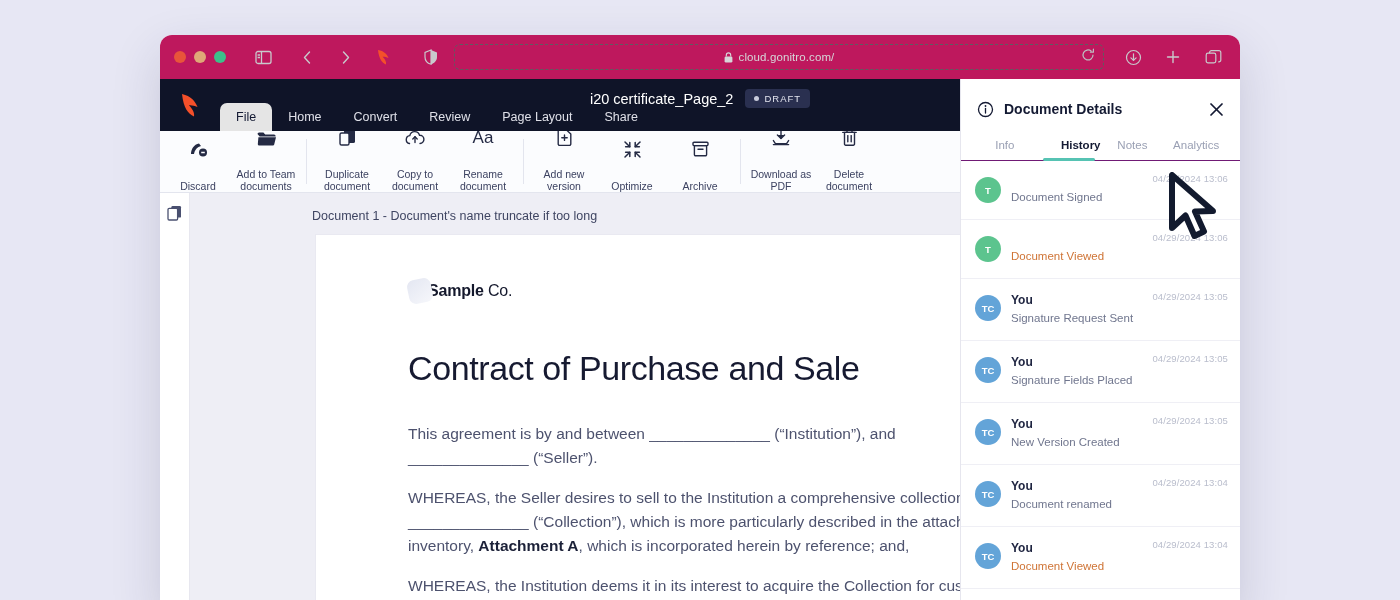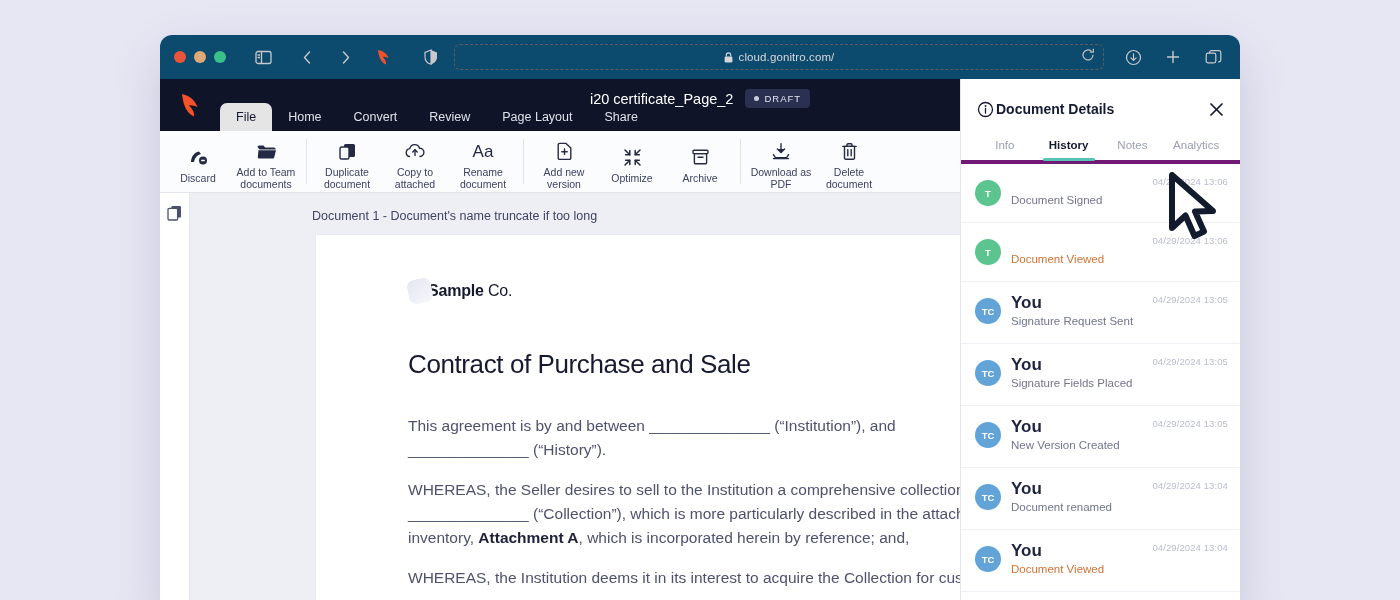--- a/index.html
+++ b/index.html
@@ -16,21 +16,21 @@
     position: absolute;
     left: 160px; top: 35px;
     width: 1080px; height: 575px;
     border-radius: 12px 12px 0 0;
     overflow: hidden;
     box-shadow: 0 18px 50px rgba(40,40,80,.16);
     background: #fff;
   }
   
   .chrome {
-    height: 44px; background: #0c4a6e;
+    height: 44px; background: #be185d;
     display: flex; align-items: center; padding: 0 14px;
     gap: 0;
   }
   .traffic { display: flex; gap: 8px; align-items: center; margin-right: 24px; }
   .dot { width: 12px; height: 12px; border-radius: 50%; }
   .dot.red { background: #e8553a; }
   .dot.yellow { background: #dfa977; }
   .dot.green { background: #3cc08a; }
 
   .chrome-icon {
@@ -85,21 +85,21 @@
 
   
   .ribbon {
     height: 62px; background: #fbfcfe; border-bottom: 1px solid #e3e5ee;
     display: flex; align-items: stretch; padding-left: 4px;
   }
   .rgroup { display: flex; align-items: stretch; }
   .rsep { width: 1px; background: #e3e5ee; margin: 8px 6px; }
   .rbtn {
     width: 68px; display: flex; flex-direction: column; align-items: center;
-    justify-content: center; padding-top: 8px; gap: 5px; cursor: default;
+    justify-content: flex-end; padding-top: 8px; gap: 21px; cursor: default;
   }
   .rbtn .ic { height: 20px; display: flex; align-items: center; justify-content: center; color: #242a44; }
   .rbtn .lb {
     font-size: 10.5px; color: #3c4261; text-align: center; line-height: 12px;
   }
 
   
   .app-body { display: flex; height: calc(575px - 44px - 52px - 62px); background: #eeeef5; }
   .left-rail {
     width: 30px; background: #ffffff; border-right: 1px solid #e7e7ef;
@@ -124,69 +124,69 @@
   .brand { display: flex; align-items: center; gap: 2px; margin-bottom: 46px; }
   .brand-badge {
     width: 24px; height: 24px; border-radius: 7px;
     background: linear-gradient(150deg,#e4e7f2,#f6f7fb);
     transform: rotate(-12deg); margin-right: -6px;
   }
   .brand-text { font-size: 16px; color: #14182c; letter-spacing: -.2px; }
   .brand-text b { font-weight: 700; }
   .brand-text span { font-weight: 400; }
   .doc-h1 {
-    font-size: 26px; font-weight: 400; color: #161a31; letter-spacing: -.4px;
+    font-size: 34px; font-weight: 400; color: #161a31; letter-spacing: -.4px;
     margin-bottom: 34px;
   }
   .doc-p {
     font-size: 15.5px; line-height: 24px; color: #4d526e; margin-bottom: 16px;
     white-space: nowrap;
   }
   .doc-p b { color: #1c2138; font-weight: 700; }
 
   
   .details {
     position: absolute; right: 0; top: 44px;
     width: 280px; height: calc(575px - 44px); background: #fff;
     border-left: 1px solid #e6e6ee;
     display: flex; flex-direction: column;
   }
   .details-head {
-    height: 44px; display: flex; align-items: center; gap: 2px;
+    height: 44px; display: flex; align-items: center; gap: 10px;
     padding: 0 16px; margin-top: 8px;
   }
   .details-title { font-size: 14px; font-weight: 700; color: #141a33; flex: 1; }
   .info-icon, .close-icon { color: #141a33; display: flex; }
   .details-tabs {
-    display: flex; border-bottom: 4px solid #701a75; padding: 0 12px; gap: 0;
+    display: flex; border-bottom: 1px solid #701a75; padding: 0 12px; gap: 0;
   }
   .dtab {
     flex: 1; text-align: center; font-size: 11.5px; color: #9aa0b4;
     padding: 8px 0 9px; cursor: default; position: relative;
   }
-  .dtab.active { color: #141a33; font-weight: 700; }
+  .dtab.active { color: #141a33; font-weight: 700; text-align: right; }
   .dtab.active::after {
     content: ""; position: absolute; left: 6px; right: 6px; bottom: -1px;
     height: 3px; border-radius: 2px; background: #56c3b3;
   }
   .hist-list { flex: 1; overflow: hidden; }
   .hist-item {
     display: flex; gap: 10px; padding: 12px 14px 13px;
     border-bottom: 1px solid #efeff5; position: relative; min-height: 51px;
   }
   .avatar {
     width: 26px; height: 26px; border-radius: 50%; flex: 0 0 auto;
     color: #fff; font-size: 9.5px; font-weight: 700;
     display: flex; align-items: center; justify-content: center;
     margin-top: 4px;
   }
   .avatar.green { background: #5cc48e; }
   .avatar.blue { background: #63a4d8; }
   .hist-body { flex: 1; min-width: 0; padding-top: 1px; }
-  .hist-name { font-size: 17px; font-weight: 700; color: #1e2440; line-height: 16px; }
+  .hist-name { font-size: 12px; font-weight: 700; color: #1e2440; line-height: 16px; }
   .hist-act { font-size: 11.5px; color: #70768e; line-height: 17px; }
   .hist-act.alert { color: #cf7436; }
   .hist-time {
     position: absolute; right: 12px; top: 12px;
     font-size: 9.5px; color: #b9bdcc; letter-spacing: .1px;
   }
   .hist-item.nameless .hist-body { padding-top: 14px; }
 
   
   .cursor { position: absolute; left: 1166px; top: 172px; pointer-events: none; }
@@ -349,21 +349,21 @@
           <span class="lb">Duplicate document</span>
         </div>
         <div class="rbtn">
           <span class="ic">
             <svg width="22" height="17" viewBox="0 0 22 17" fill="none" stroke="currentColor" stroke-width="1.4" stroke-linecap="round" stroke-linejoin="round">
               <path d="M5.5 13.5 A4 4 0 0 1 5.8 5.6 A5 5 0 0 1 15.5 5.2 A3.9 3.9 0 0 1 16 13.5"></path>
               <line x1="11" y1="12.5" x2="11" y2="6.8"></line>
                 <polyline points="8.8,9 11,6.8 13.2,9"></polyline>
             </svg>
           </span>
-          <span class="lb">Copy to attached</span>
+          <span class="lb">Copy to document</span>
         </div>
         <div class="rbtn">
           <span class="ic">
             <svg width="26" height="19" viewBox="0 0 26 19">
                 <text x="13" y="15" text-anchor="middle" font-family="Liberation Sans, sans-serif" font-size="17" fill="currentColor">Aa</text>
               </svg>
           </span>
           <span class="lb">Rename document</span>
         </div>
       </div>
@@ -447,21 +447,21 @@
 
       <div class="doc-area">
         <div class="doc-label">Document 1 - Document's name truncate if too long</div>
         <div class="page">
           <div class="brand">
             <span class="brand-badge"></span>
             <span class="brand-text"><b>Sample</b><span> Co.</span></span>
           </div>
           <div class="doc-h1">Contract of Purchase and Sale</div>
           <p class="doc-p">This agreement is by and between ______________ (“Institution”), and</p>
-          <p class="doc-p" style="margin-top:-16px">______________ (“History”).</p>
+          <p class="doc-p" style="margin-top:-16px">______________ (“Seller”).</p>
           <p class="doc-p">WHEREAS, the Seller desires to sell to the Institution a comprehensive collection of</p>
           <p class="doc-p" style="margin-top:-16px">______________ (“Collection”), which is more particularly described in the attached</p>
           <p class="doc-p" style="margin-top:-16px"><span>inventory, </span><b>Attachment A</b><span>, which is incorporated herein by reference; and,</span></p>
           <p class="doc-p">WHEREAS, the Institution deems it in its interest to acquire the Collection for custody</p>
         </div>
       </div>
     </div>
 
     <div class="details">
       <div class="details-head">

